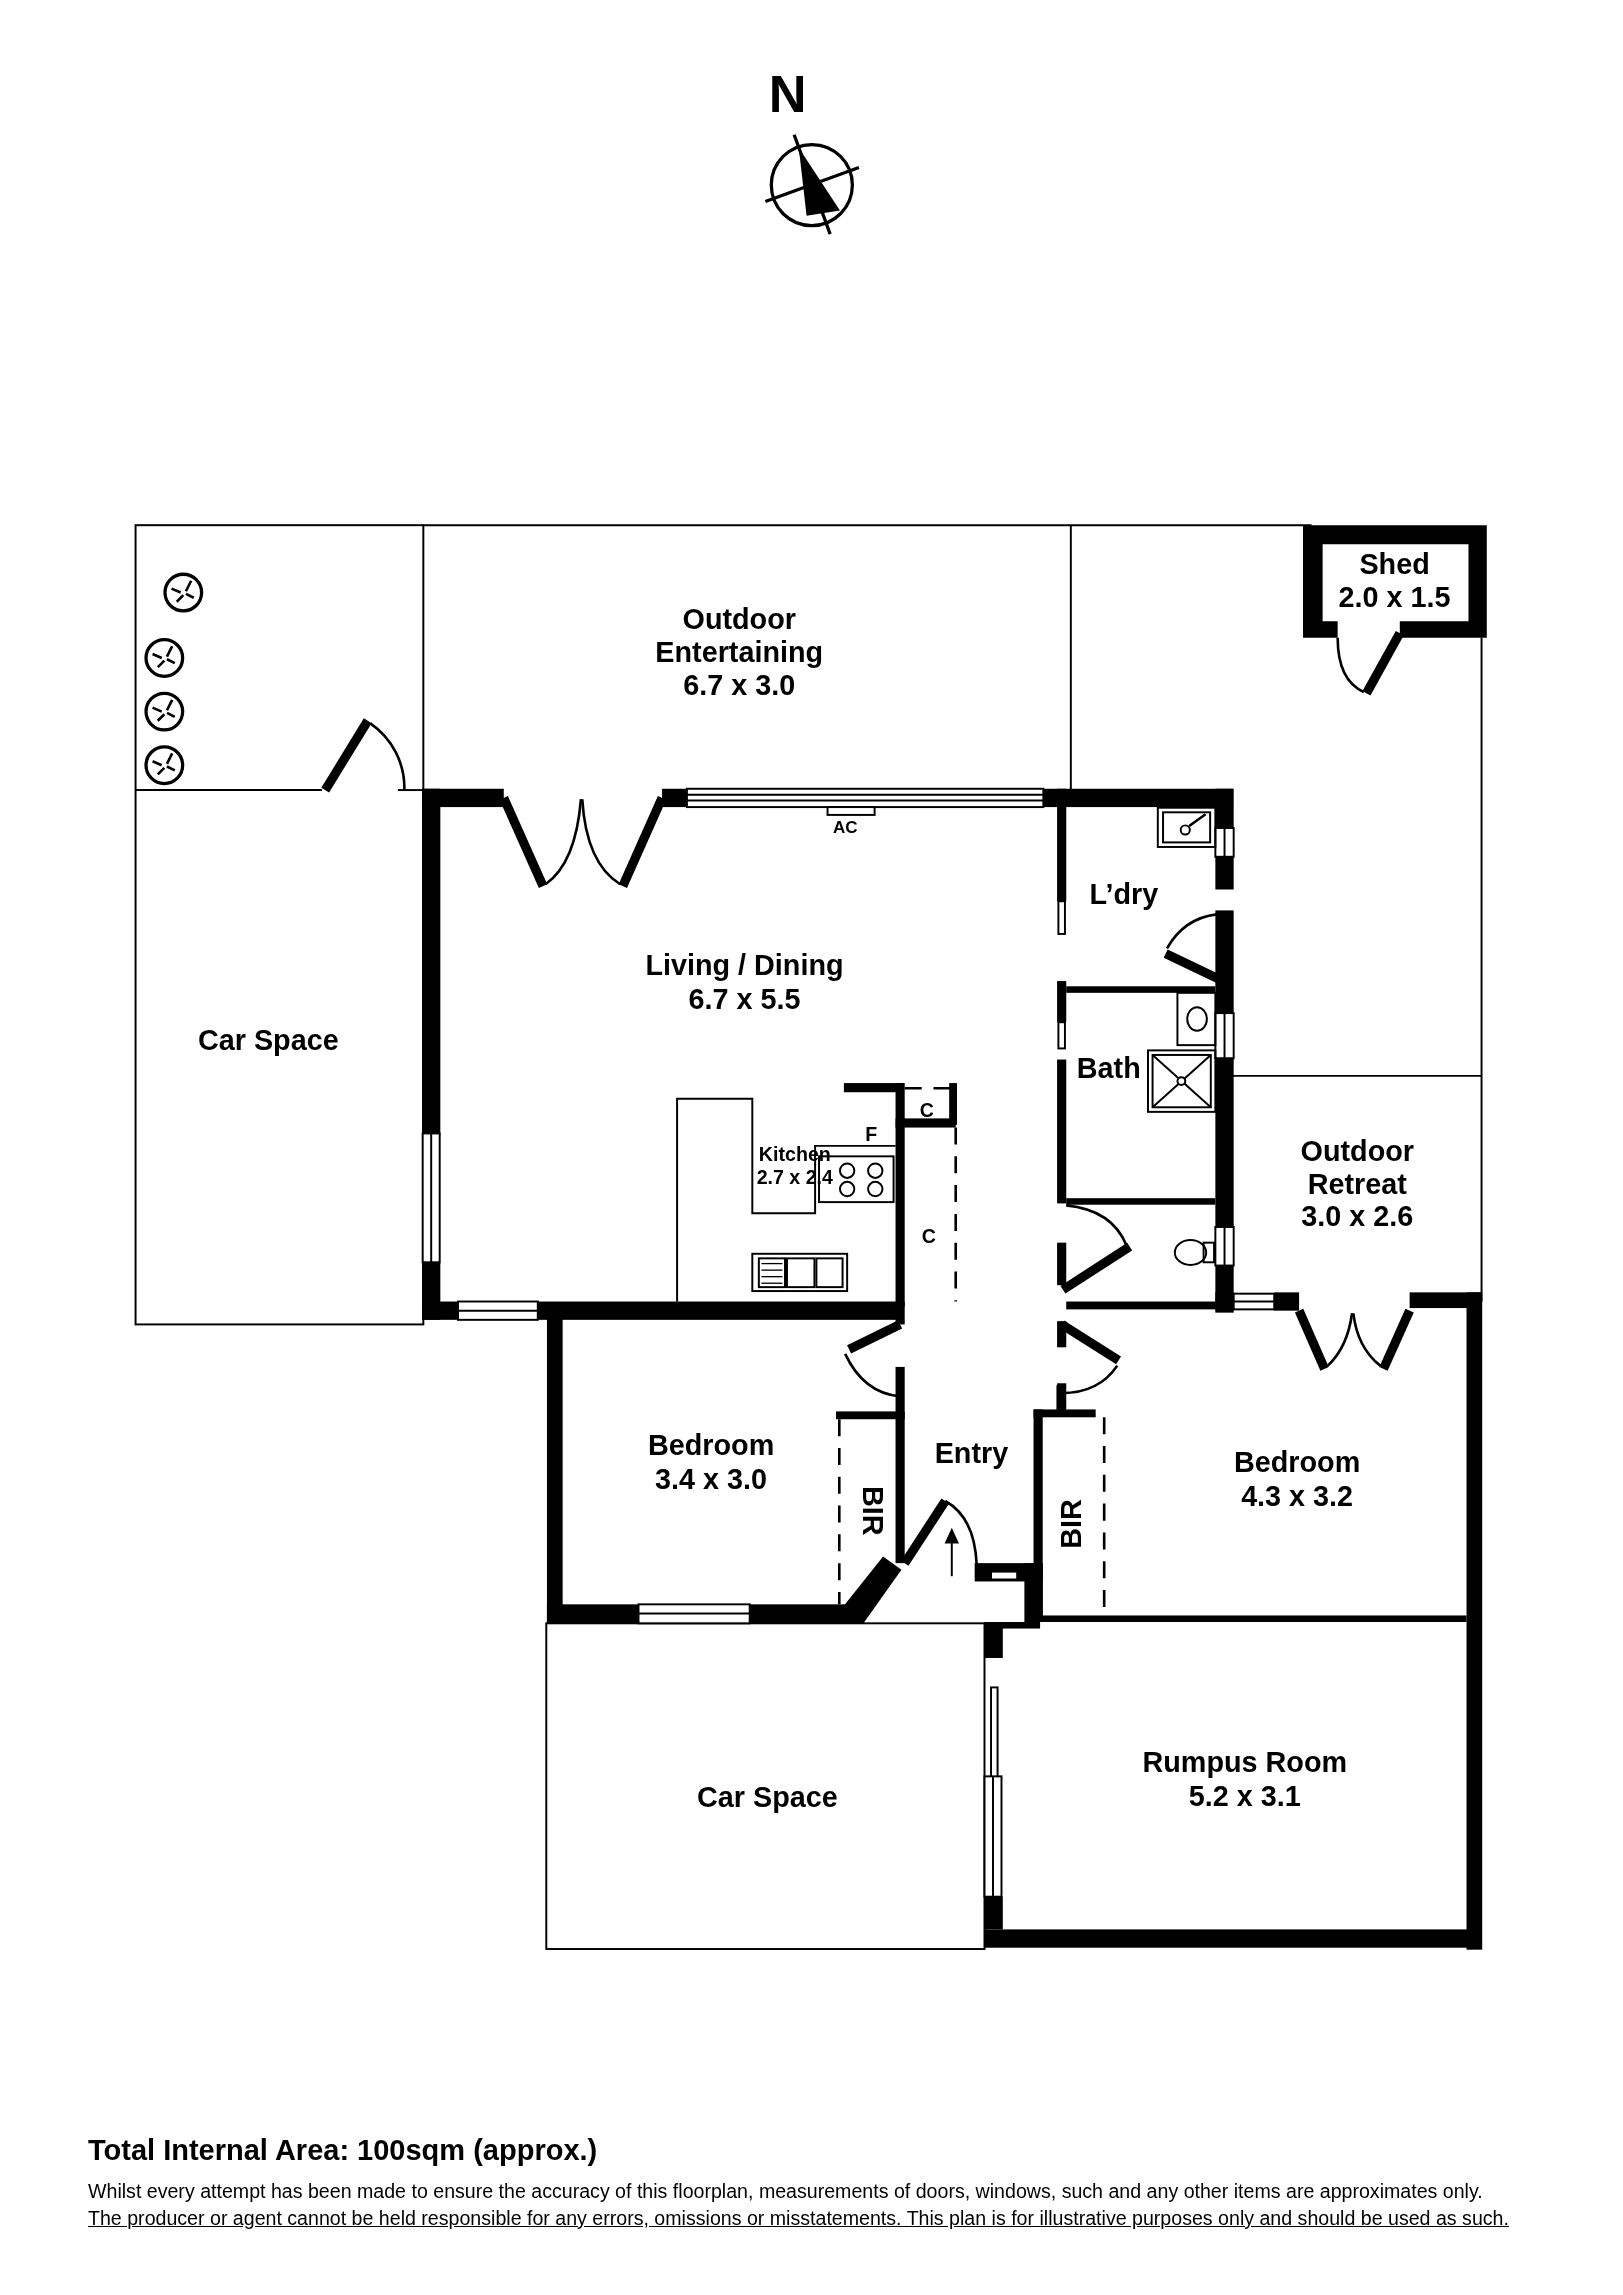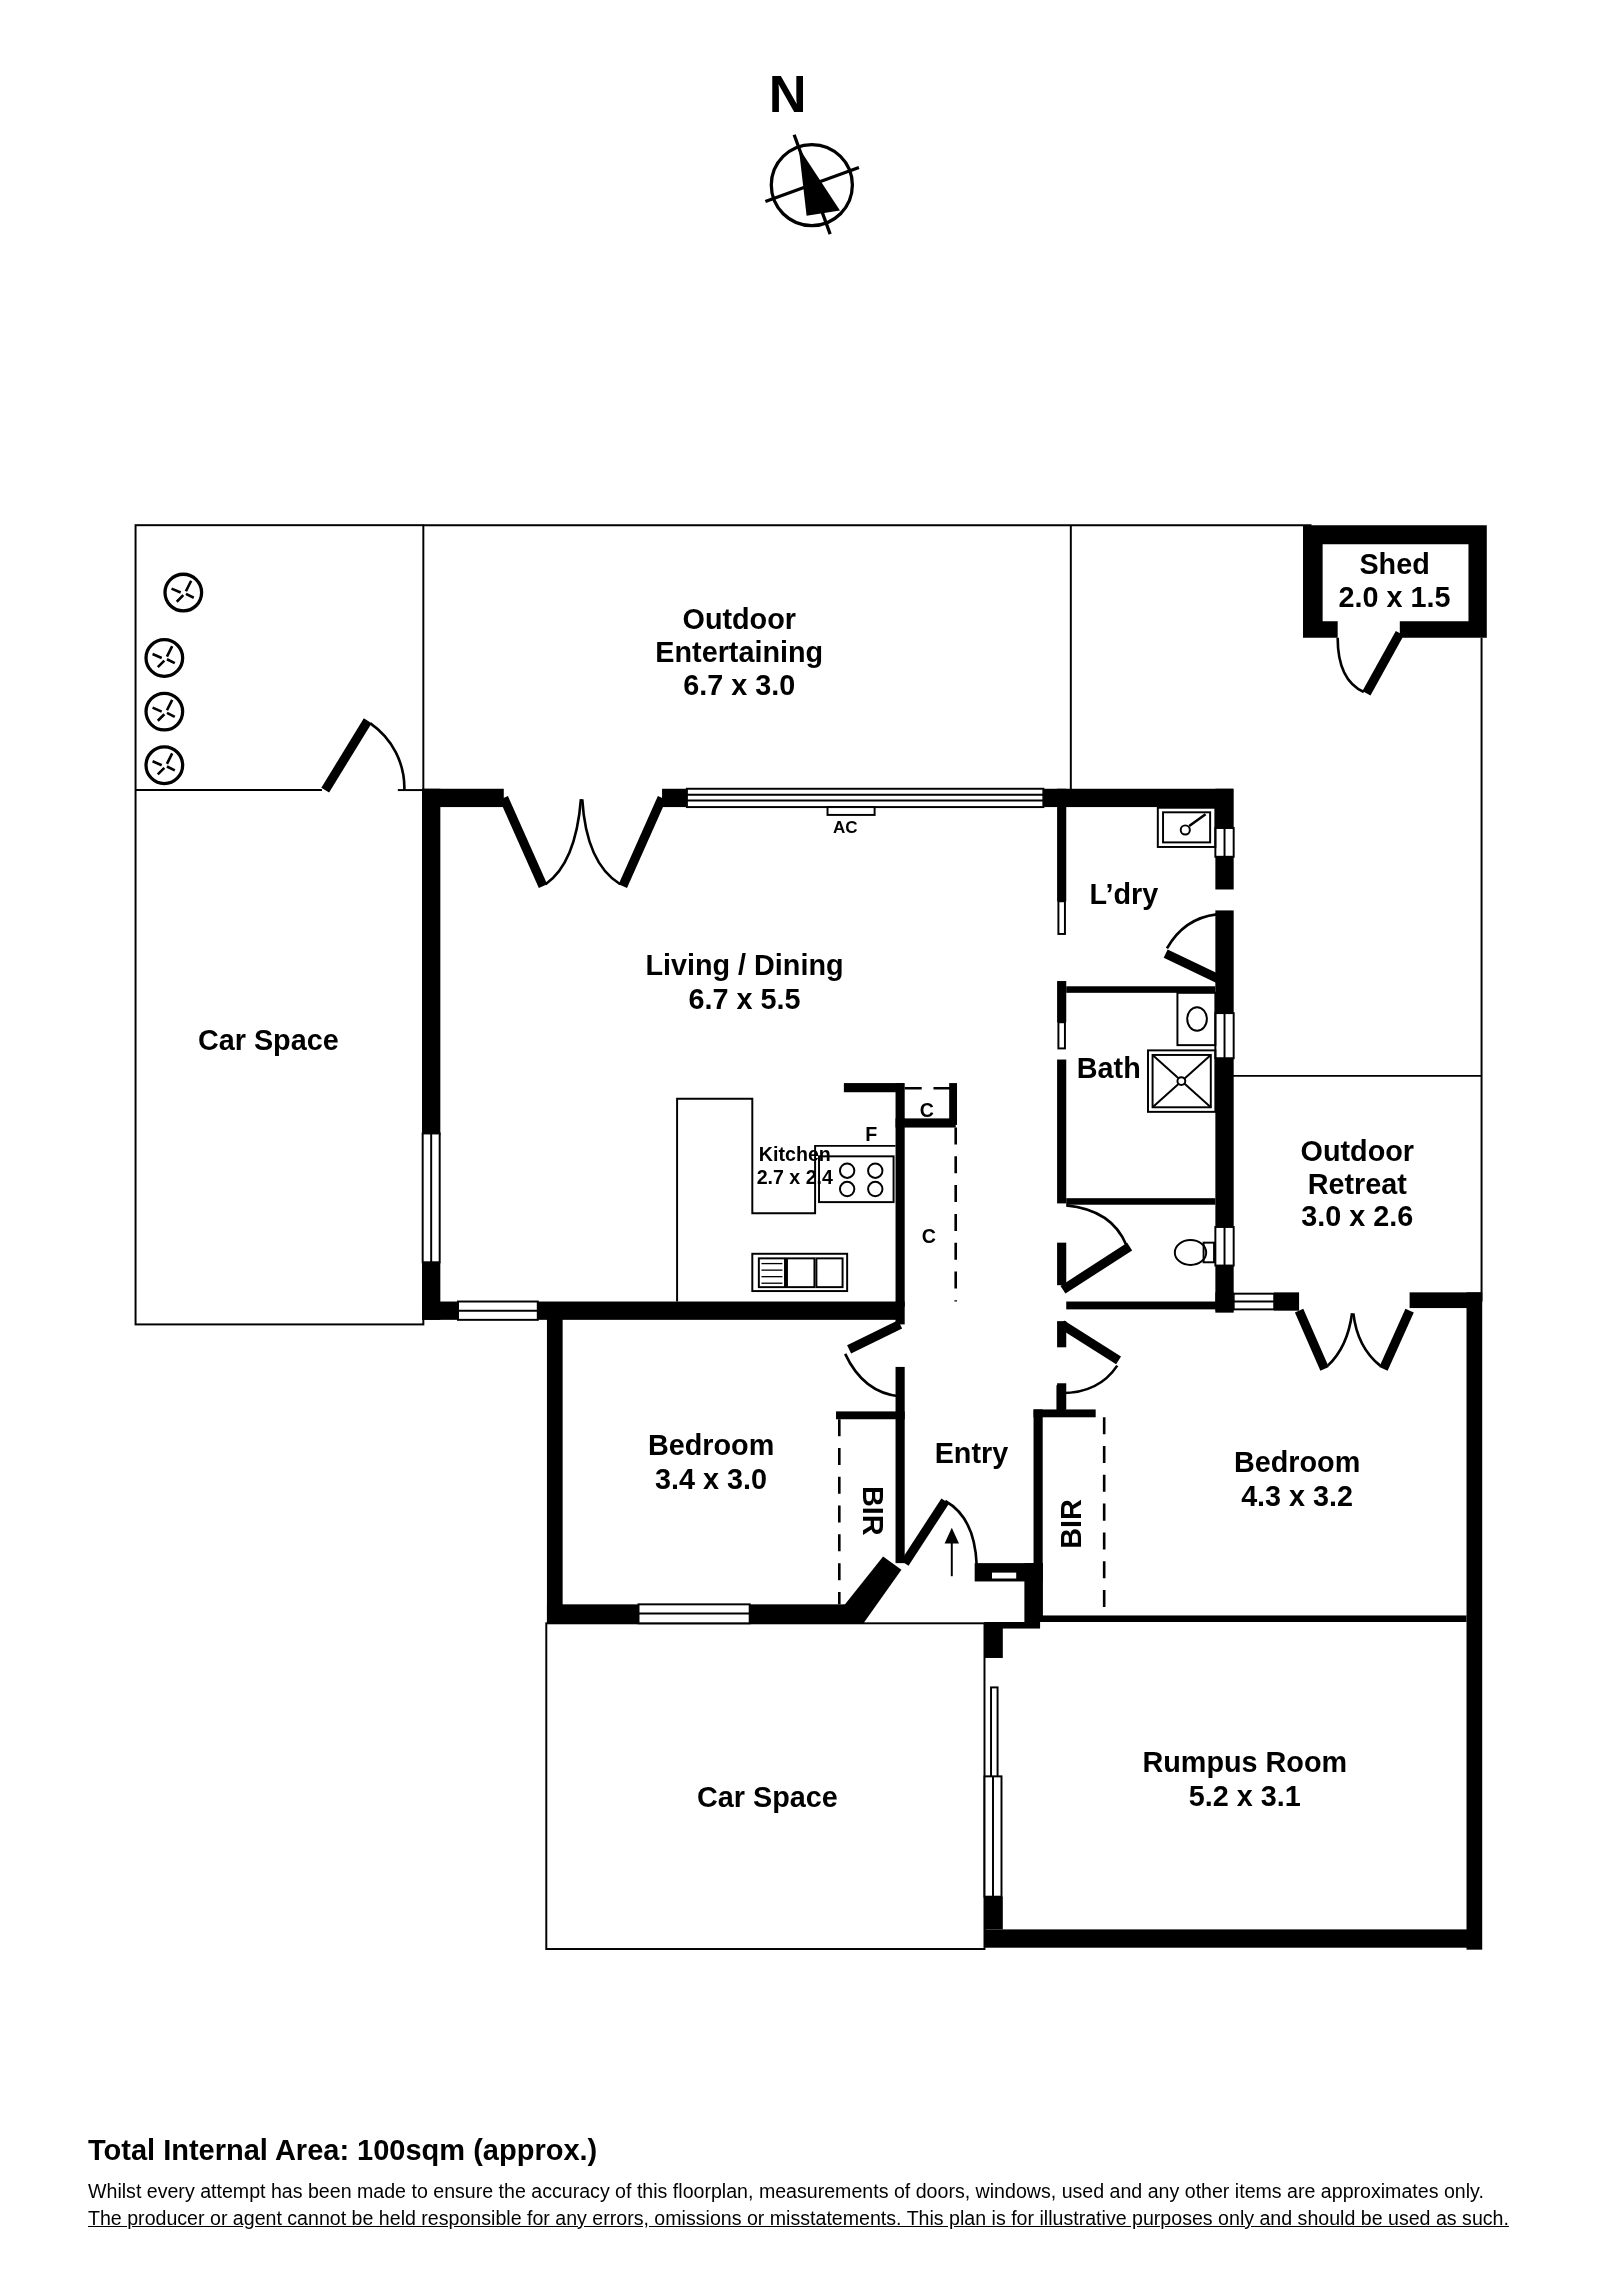--- a/index.html
+++ b/index.html
@@ -338,15 +338,15 @@
     <text class="lbl room-dim" x="1983" y="2302">4.3 x 3.2</text>
 
     <text class="lbl room-name" x="1173" y="2763">Car Space</text>
 
     <text class="lbl room-name" x="1903" y="2710">Rumpus Room</text>
     <text class="lbl room-dim" x="1903" y="2762">5.2 x 3.1</text>
   </g>
 </svg>
 
 <div class="footer footer-area">Total Internal Area: 100sqm (approx.)</div>
-<div class="footer footer-disc l1">Whilst every attempt has been made to ensure the accuracy of this floorplan, measurements of doors, windows, used and any other items are approximates only.</div>
+<div class="footer footer-disc l1">Whilst every attempt has been made to ensure the accuracy of this floorplan, measurements of doors, windows, such and any other items are approximates only.</div>
 <div class="footer footer-disc l2">The producer or agent cannot be held responsible for any errors, omissions or misstatements. This plan is for illustrative purposes only and should be used as such.</div>
 
 
 </body></html>

